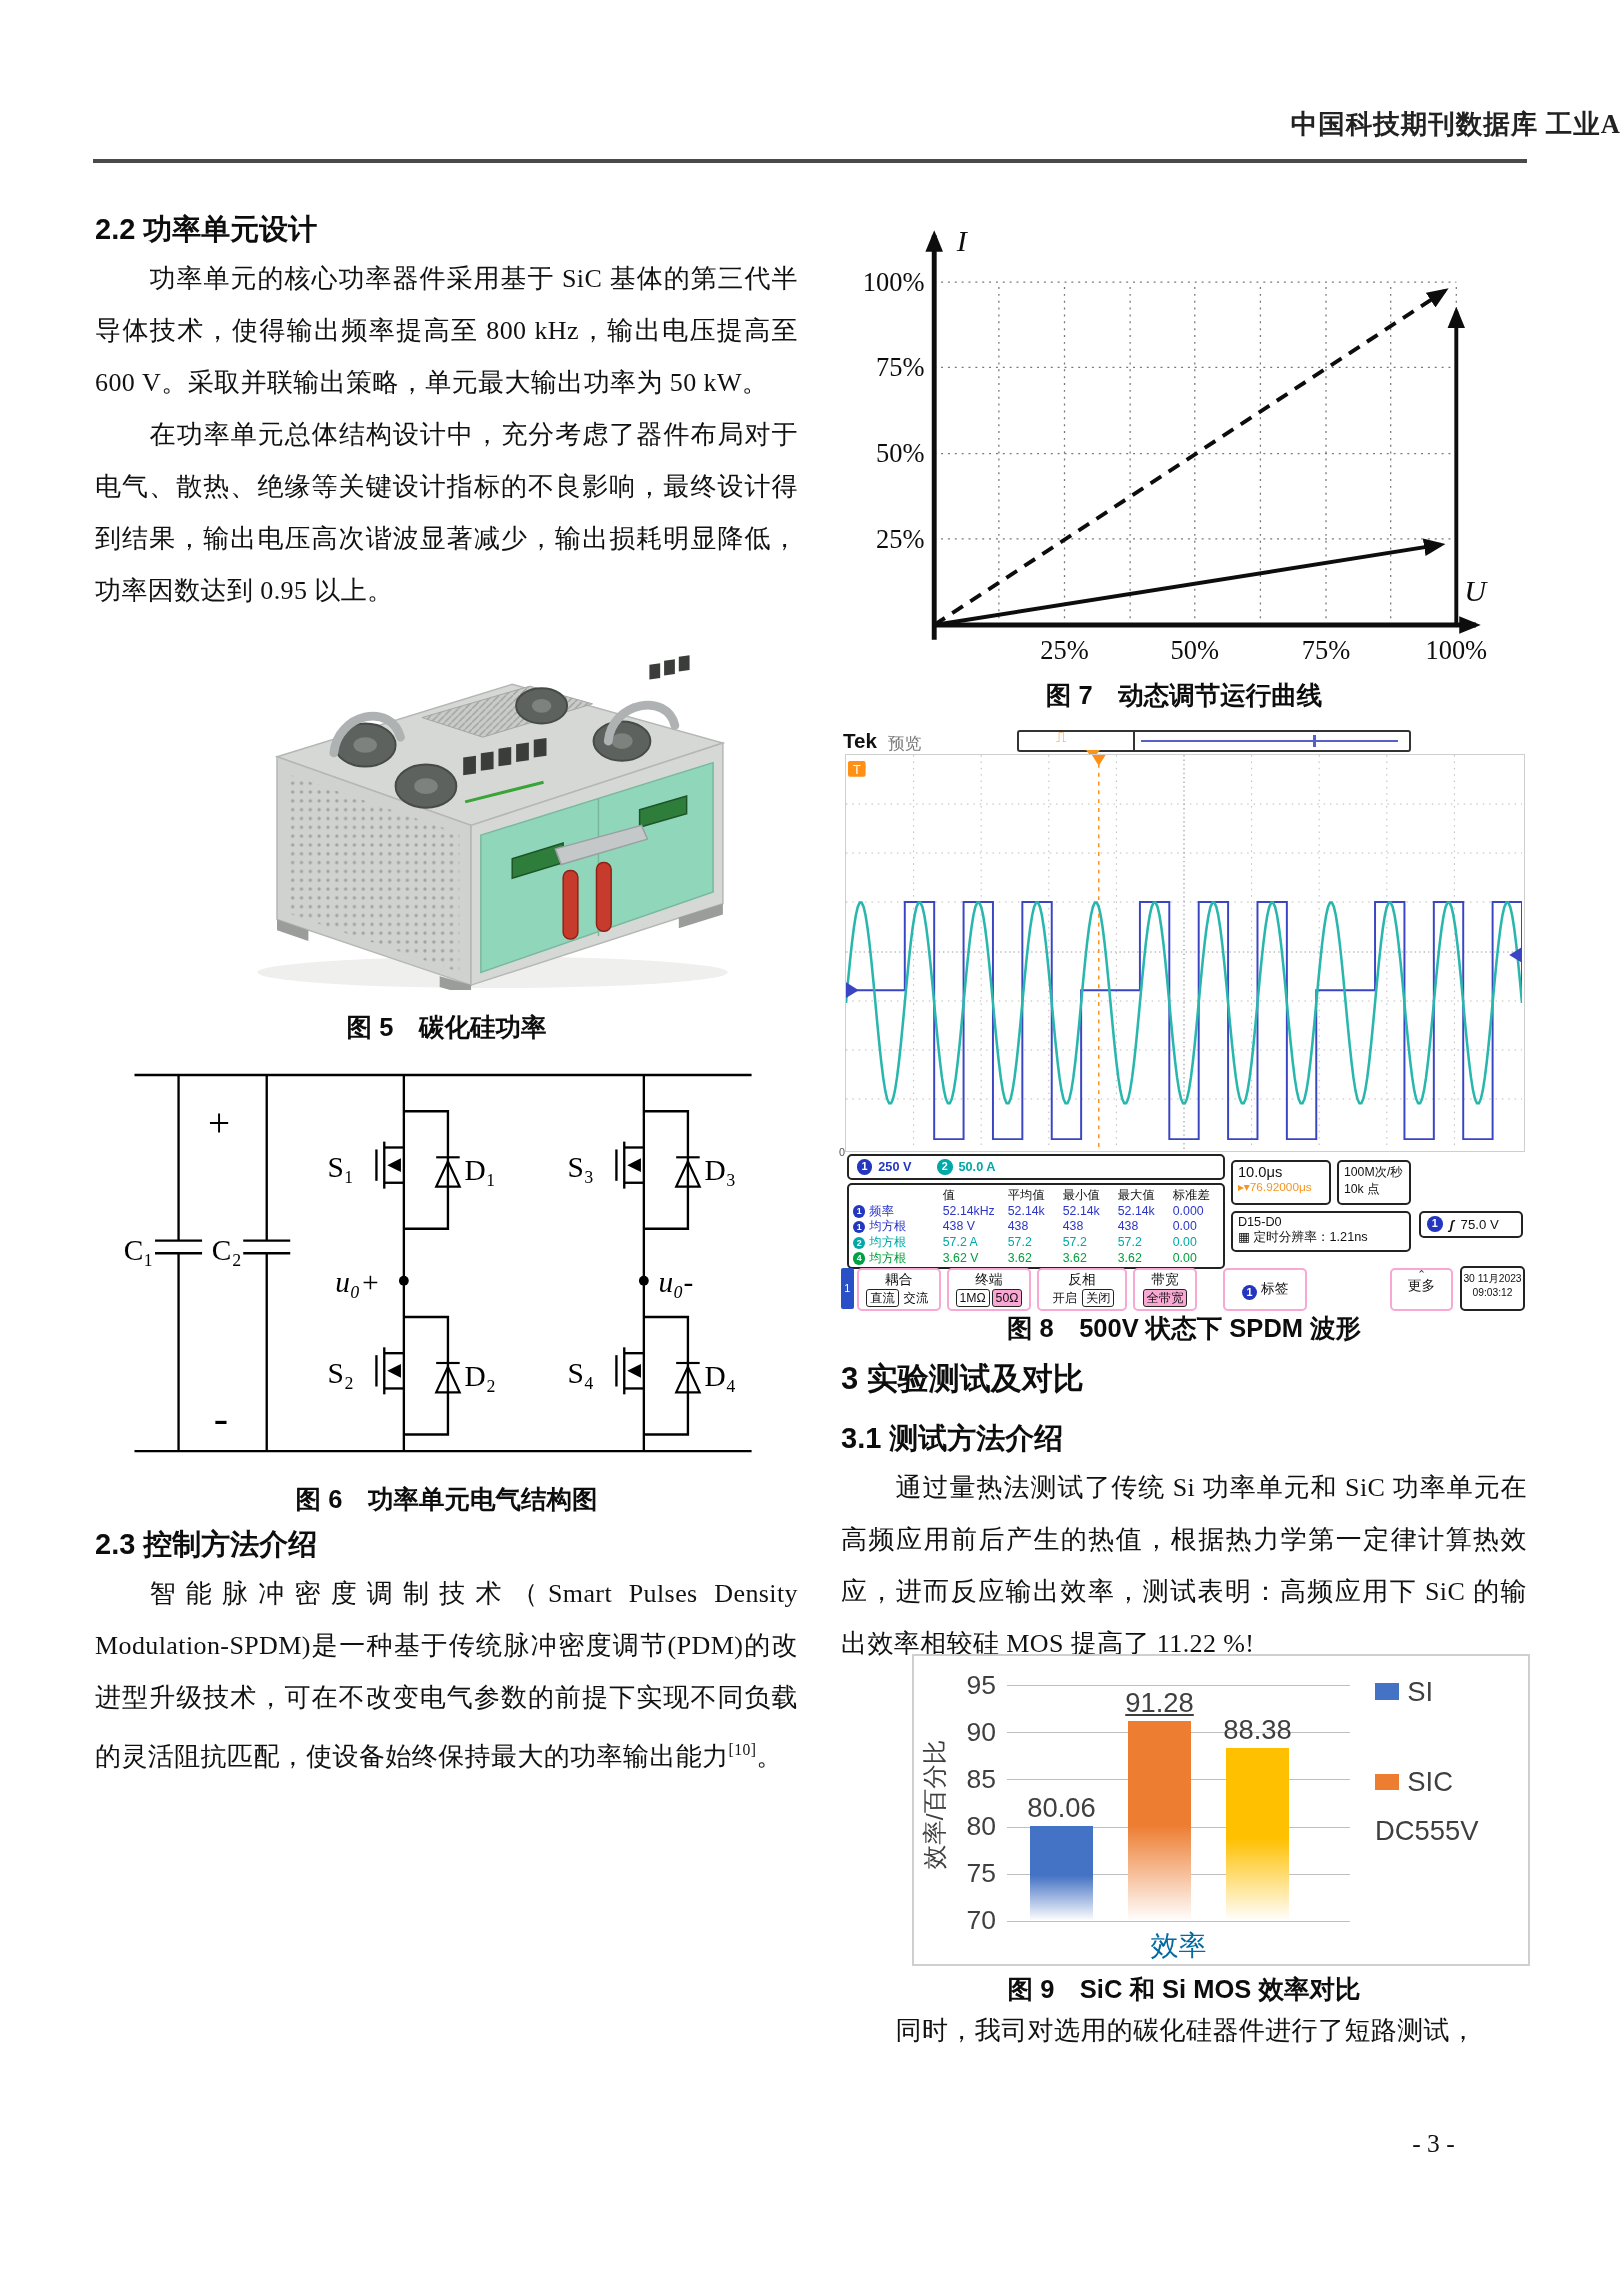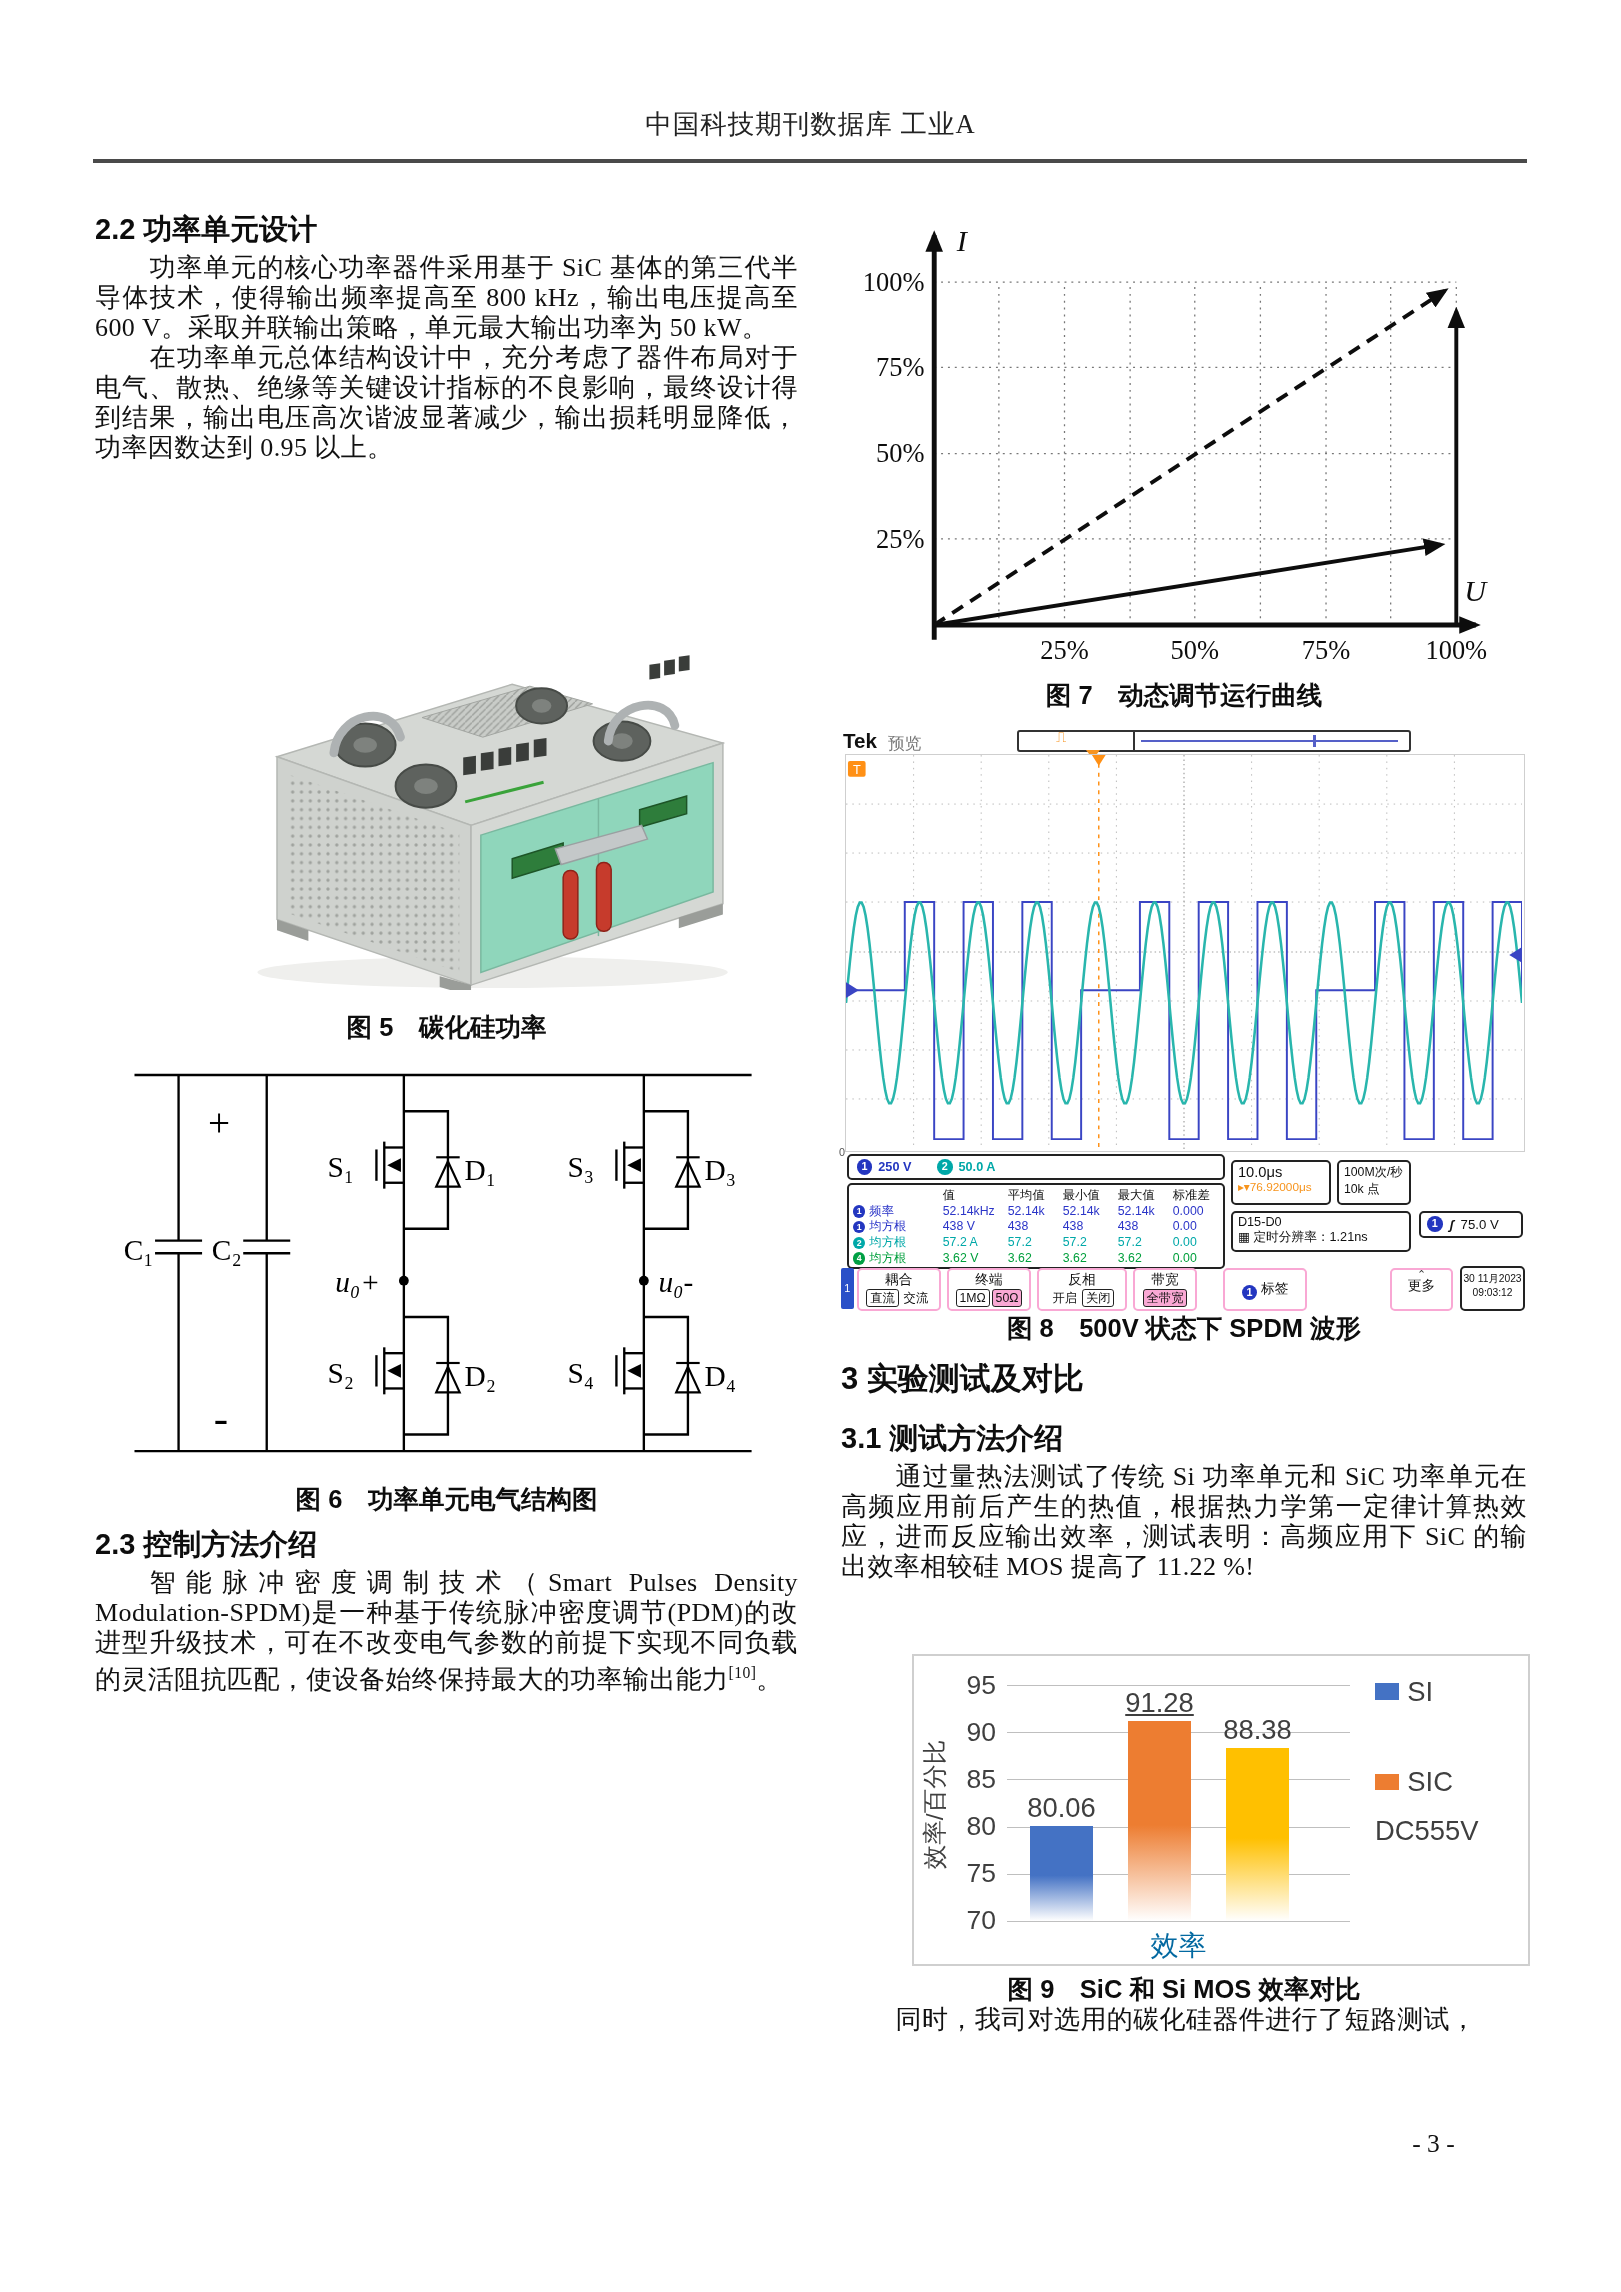--- a/index.html
+++ b/index.html
@@ -1,26 +1,26 @@
 <!DOCTYPE html>
 <html><head>
 <meta charset="utf-8">
 <style>
   html,body{margin:0;padding:0;background:#888;}
   .page{position:relative;width:1621px;height:2293px;background:#ffffff;margin:0 auto;
         font-family:"Liberation Serif","DejaVu Serif",serif;color:#111;overflow:hidden;}
-  .hdr{position:absolute;left:0;top:106px;width:100%;text-align:center;
-       font-size:26.5px;letter-spacing:1px;color:#222;}
+  .hdr{position:absolute;left:0;top:106px;width:100%;text-align:right;
+       font-size:26.5px;letter-spacing:1px;color:#222;font-weight:bold;}
   .hdr-rule{position:absolute;left:93px;top:159px;width:1434px;height:3.9px;background:#4a4a4a;}
   .pagenum{position:absolute;left:1370px;top:2129px;width:127px;text-align:center;font-size:25.5px;}
 
   
   .h-sec{position:absolute;font-family:"Liberation Sans","DejaVu Sans",sans-serif;
          font-weight:bold;color:#0d0d0d;}
-  .body-p{font-size:26px;line-height:30px;text-align:justify;text-indent:2.1em;
+  .body-p{font-size:26px;line-height:52px;text-align:justify;text-indent:2.1em;
           margin:0;letter-spacing:0.4px;}
   .flow{position:absolute;}
   sup{font-size:15.7px;}
 
   .figcap{position:absolute;text-align:center;font-family:"Liberation Sans","DejaVu Sans",sans-serif;
           font-weight:bold;font-size:25.5px;color:#0d0d0d;}
 
   
   .scope{position:absolute;left:841px;top:727px;width:686px;height:580px;
          font-family:"Liberation Sans","DejaVu Sans",sans-serif;}

